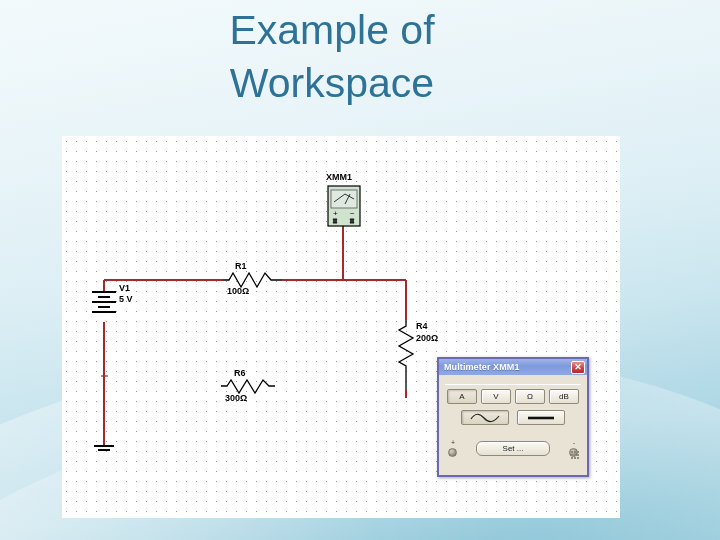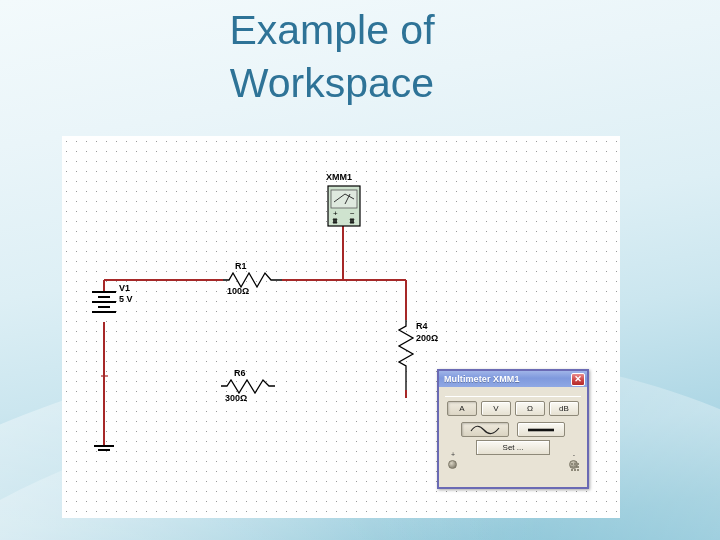--- a/index.html
+++ b/index.html
@@ -87,21 +87,20 @@
   }
 
   
   #multimeter {
     position: absolute;
     left: 437px; top: 357px;
     width: 152px; height: 120px;
     background: #e8e3d5;
     border: 2px solid #6a6ab4;
     box-shadow: 1px 1px 3px rgba(0,0,0,0.35);
-    margin-top: 12px;
   }
   #mm-titlebar {
     height: 16px;
     background: linear-gradient(to bottom, #9fb4e8 0%, #7f99dd 45%, #8fa8e4 100%);
     display: flex;
     align-items: center;
     padding: 0 2px 0 5px;
     position: relative;
   }
   #mm-title-text {
@@ -211,26 +210,26 @@
   .mm-term-label {
     position: absolute;
     bottom: 14px;
     font-size: 7px;
     color: #3a3a3a;
   }
   #mm-term-left-label { left: 6px; }
   #mm-term-right-label { right: 6px; }
   #mm-set-btn {
     position: absolute;
-    left: 50%; bottom: 17px;
+    left: 50%; bottom: 4px;
     transform: translateX(-50%);
     width: 74px; height: 15px;
     background: linear-gradient(to bottom, #fbfaf5, #e6e1d2);
     border: 1px solid #8e8979;
-    border-radius: 0;
+    border-radius: 6px;
     font-size: 8px;
     color: #1a1a1a;
     display: flex;
     align-items: center;
     justify-content: center;
     cursor: pointer;
     box-shadow: inset 1px 1px 0 #ffffff;
   }
   #mm-resize {
     position: absolute;

